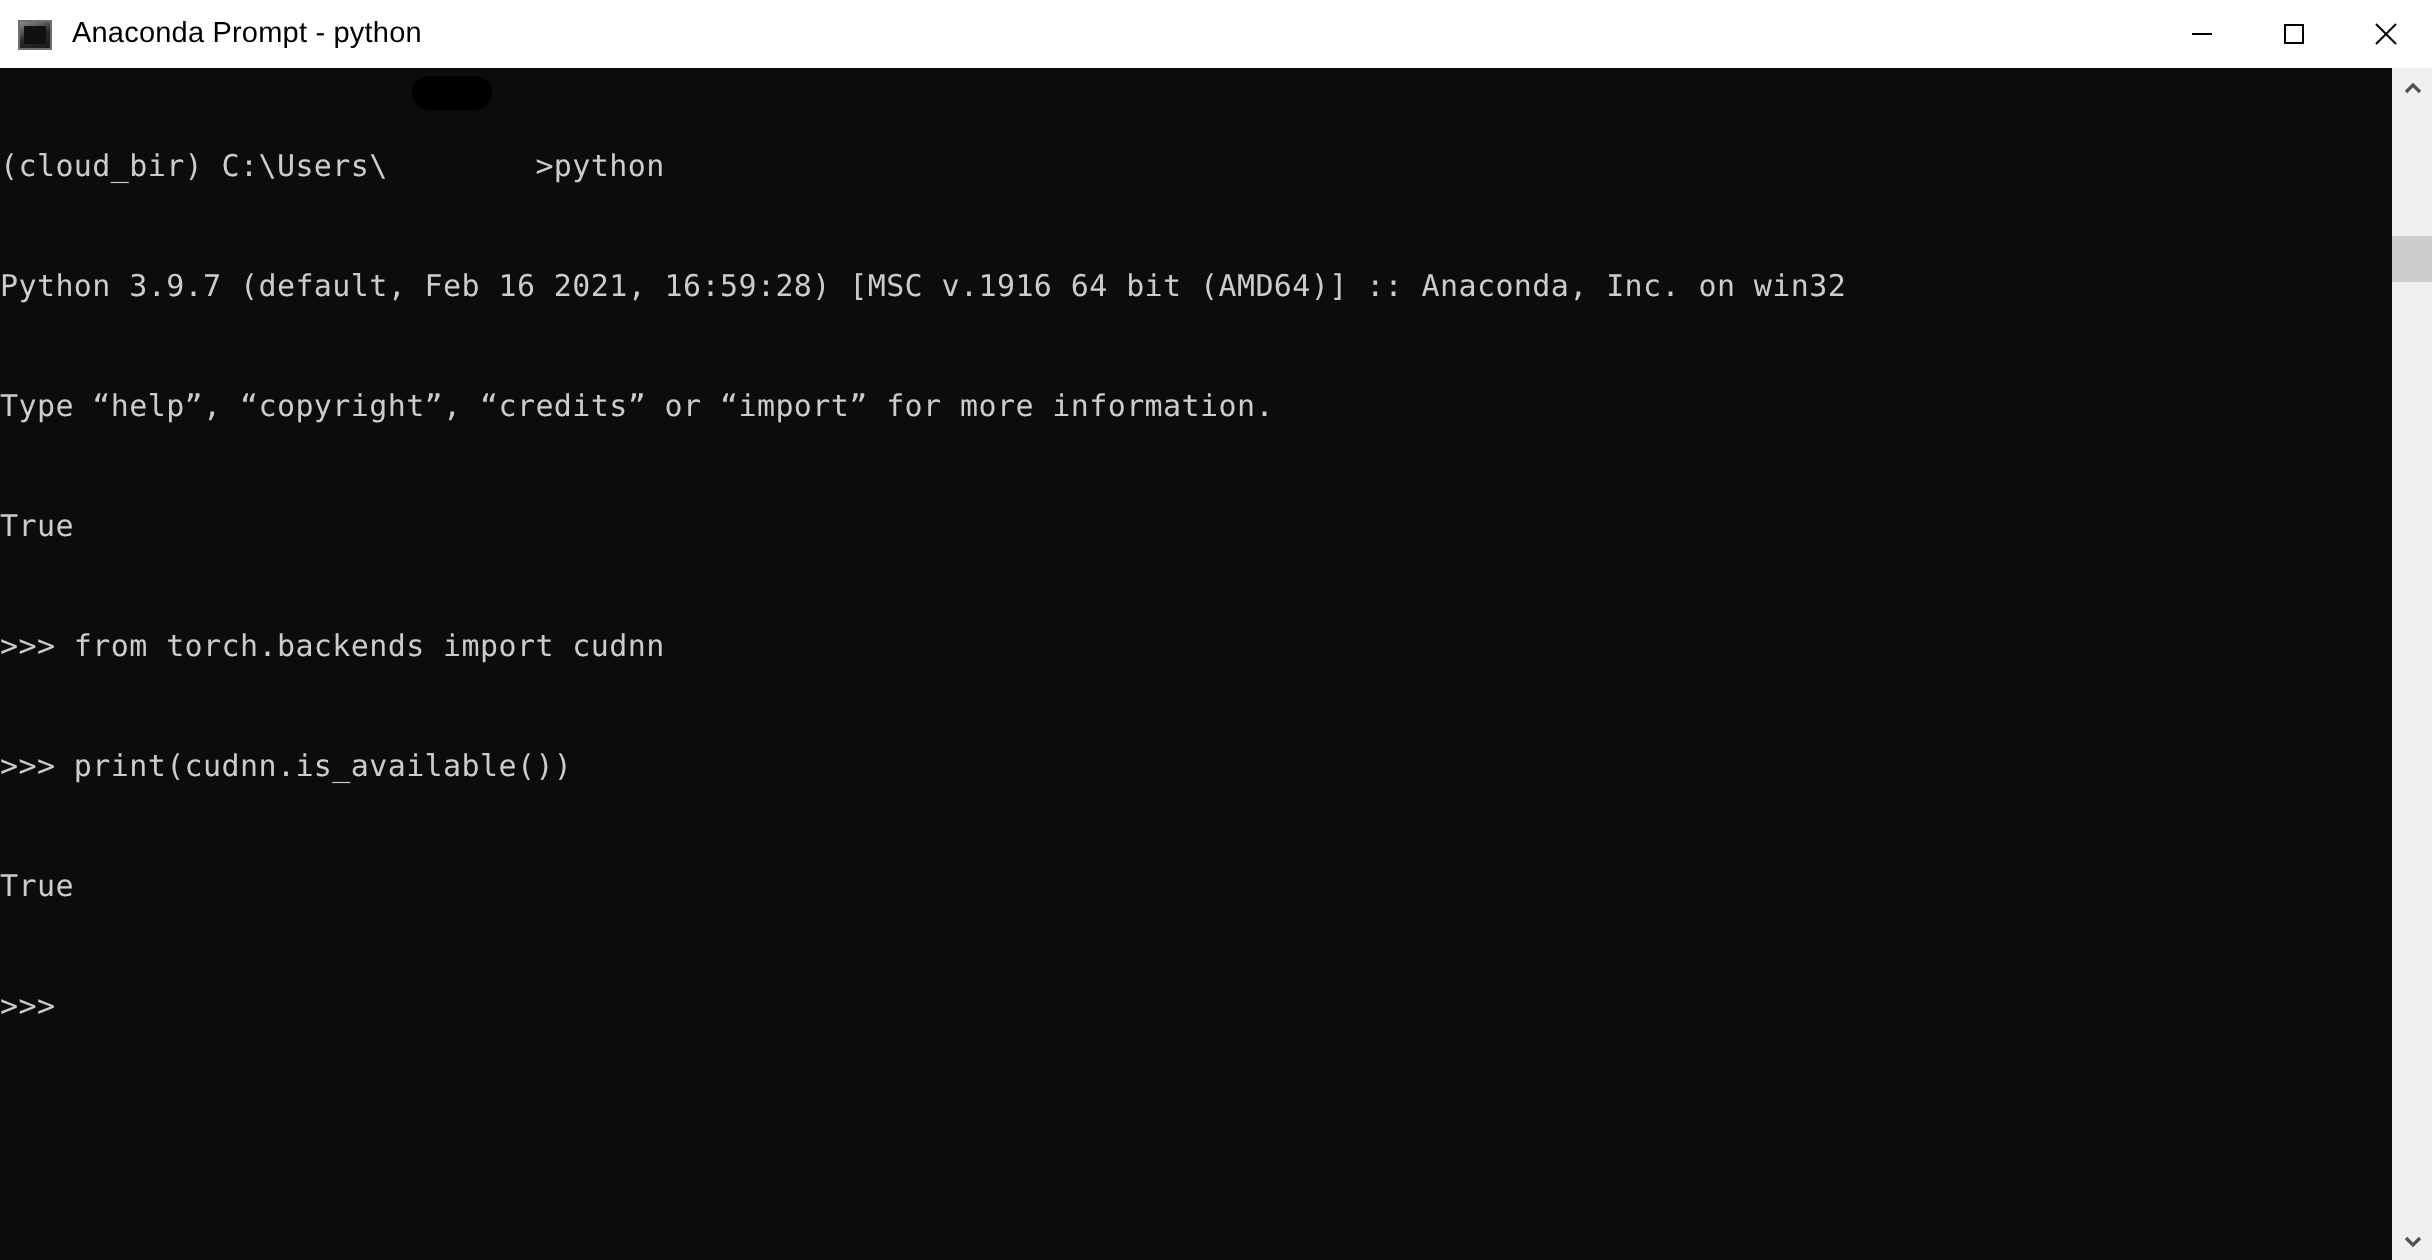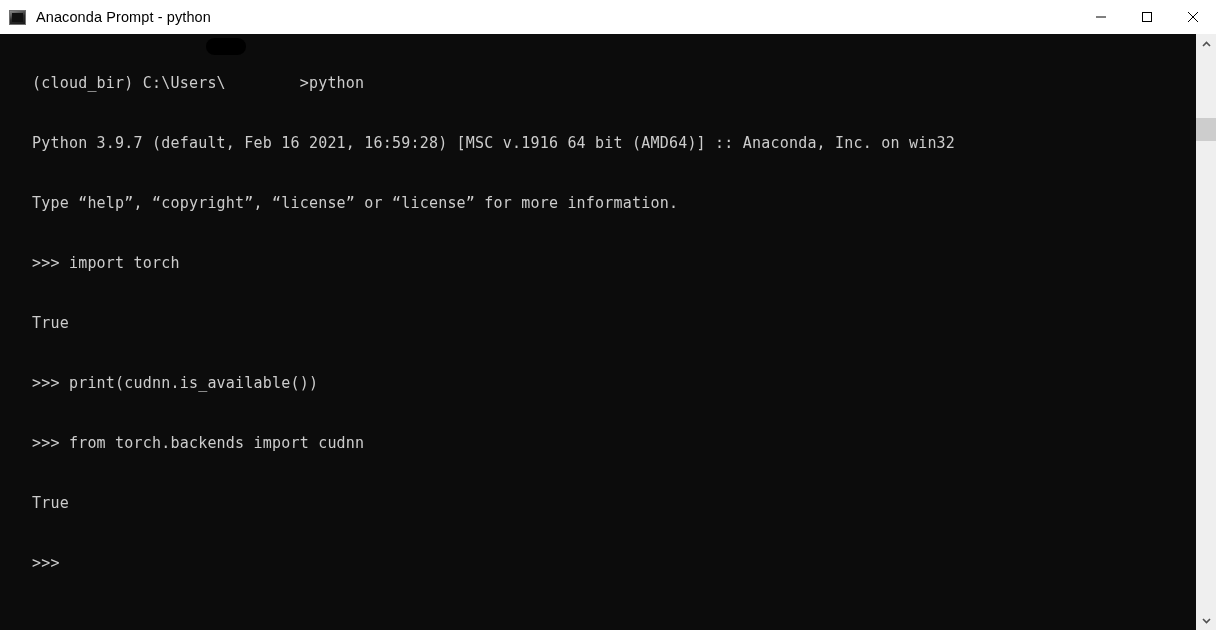--- a/index.html
+++ b/index.html
@@ -90,21 +90,21 @@
     position: absolute;
     top: -1px;
     left: 0;
     font-family: "DejaVu Sans Mono", "Liberation Mono", monospace;
     font-size: 15px;
     line-height: 20px;
     color: #cccccc;
     white-space: pre;
     letter-spacing: 0.2px;
   }
-  .line { height: 20px; padding-left: 32px; }
+  .line { height: 20px; }
 
   
   .redaction {
     position: absolute;
     left: 206px;
     top: 4px;
     width: 40px;
     height: 17px;
     background: #000000;
     border-radius: 9px / 8px;
@@ -173,25 +173,24 @@
           <line x1="11" y1="1" x2="1" y2="11" stroke="#000000" stroke-width="1"></line>
         </svg>
       </div>
     </div>
   </div>
 
   <div class="console">
     <div class="console-text">
       <div class="line">(cloud_bir) C:\Users\        &gt;python</div>
       <div class="line">Python 3.9.7 (default, Feb 16 2021, 16:59:28) [MSC v.1916 64 bit (AMD64)] :: Anaconda, Inc. on win32</div>
-      <div class="line">Type “help”, “copyright”, “license” or “license” for more information.</div>
-      <div class="line">&gt;&gt;&gt; import torch</div>
+      <div class="line">Type “help”, “copyright”, “credits” or “import” for more information.</div>
       <div class="line">True</div>
+      <div class="line">&gt;&gt;&gt; from torch.backends import cudnn</div>
       <div class="line">&gt;&gt;&gt; print(cudnn.is_available())</div>
-      <div class="line">&gt;&gt;&gt; from torch.backends import cudnn</div>
       <div class="line">True</div>
       <div class="line">&gt;&gt;&gt;</div>
     </div>
     <div class="redaction"></div>
   </div>
 
   <div class="scrollbar">
     <div class="sb-track"></div>
     <div class="sb-arrow up">
       <svg width="9" height="7" viewBox="0 0 9 7" aria-hidden="true">

